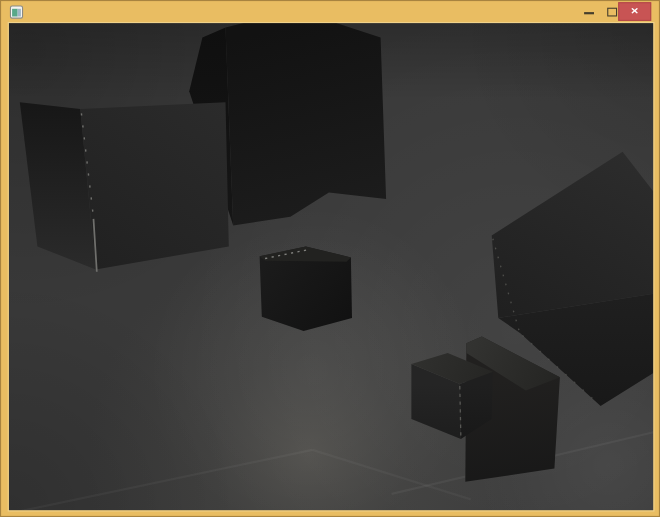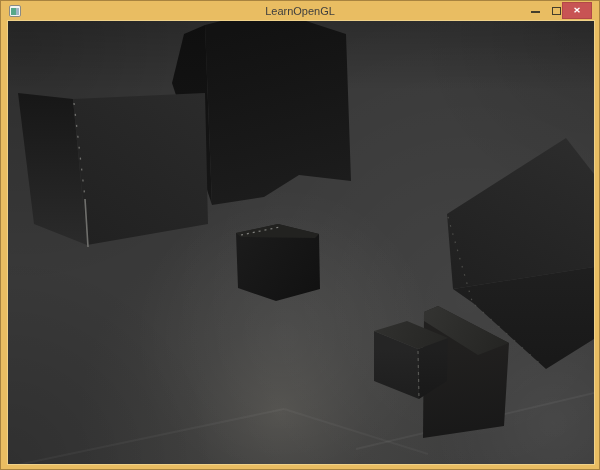--- a/index.html
+++ b/index.html
@@ -63,21 +63,20 @@
 
 <div class="stage">
 
   <div class="window">
 
     <div class="titlebar">
       <div class="app-icon">
         <span class="pane"></span>
         <span class="pane2"></span>
       </div>
-      <div class="title">LearnOpenGL</div>
 
       <div class="btn-min-hit"></div>
       <div class="btn-min"></div>
       <div class="btn-max-hit"></div>
       <div class="btn-max"></div>
       <div class="btn-close">
         <span class="x">✕</span>
       </div>
     </div>
 

